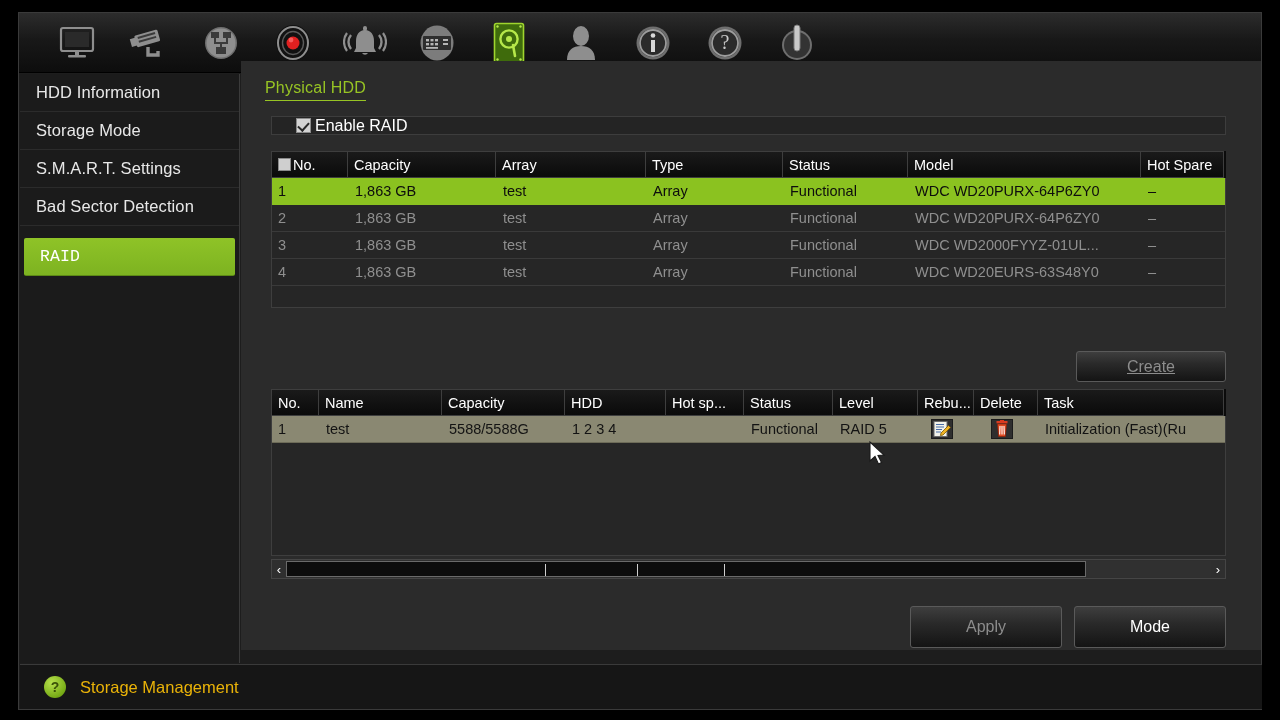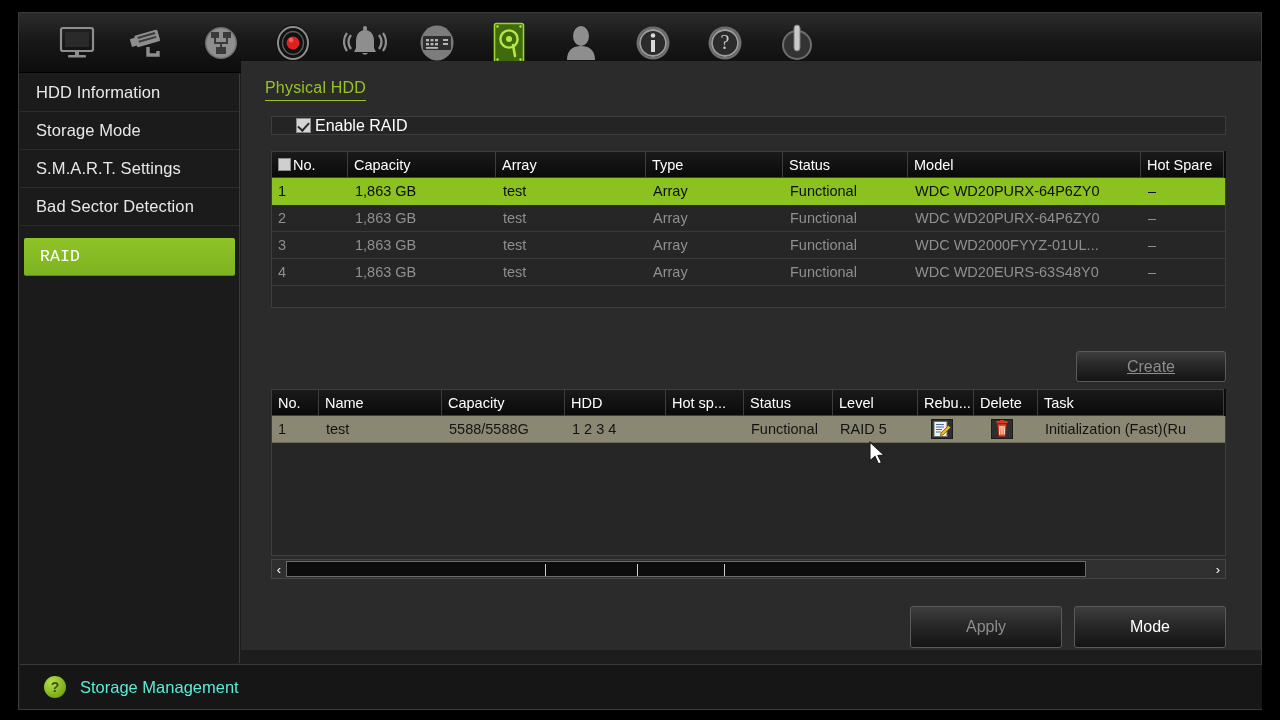--- a/index.html
+++ b/index.html
@@ -284,21 +284,21 @@
     background: radial-gradient(circle at 35% 30%, #b6e04c 0%, #78ac17 70%, #5d8a10 100%);
     color: #3b5208;
     font-size: 14px;
     font-weight: bold;
     display: flex;
     align-items: center;
     justify-content: center;
     flex: none;
   }
   .status-text {
-    color: #5eead4;
+    color: #eab308;
     font-size: 16.5px;
     margin-left: 14px;
   }
 
   
   #cursor {
     position: absolute;
     left: 868px; top: 441px;
     pointer-events: none;
   }

